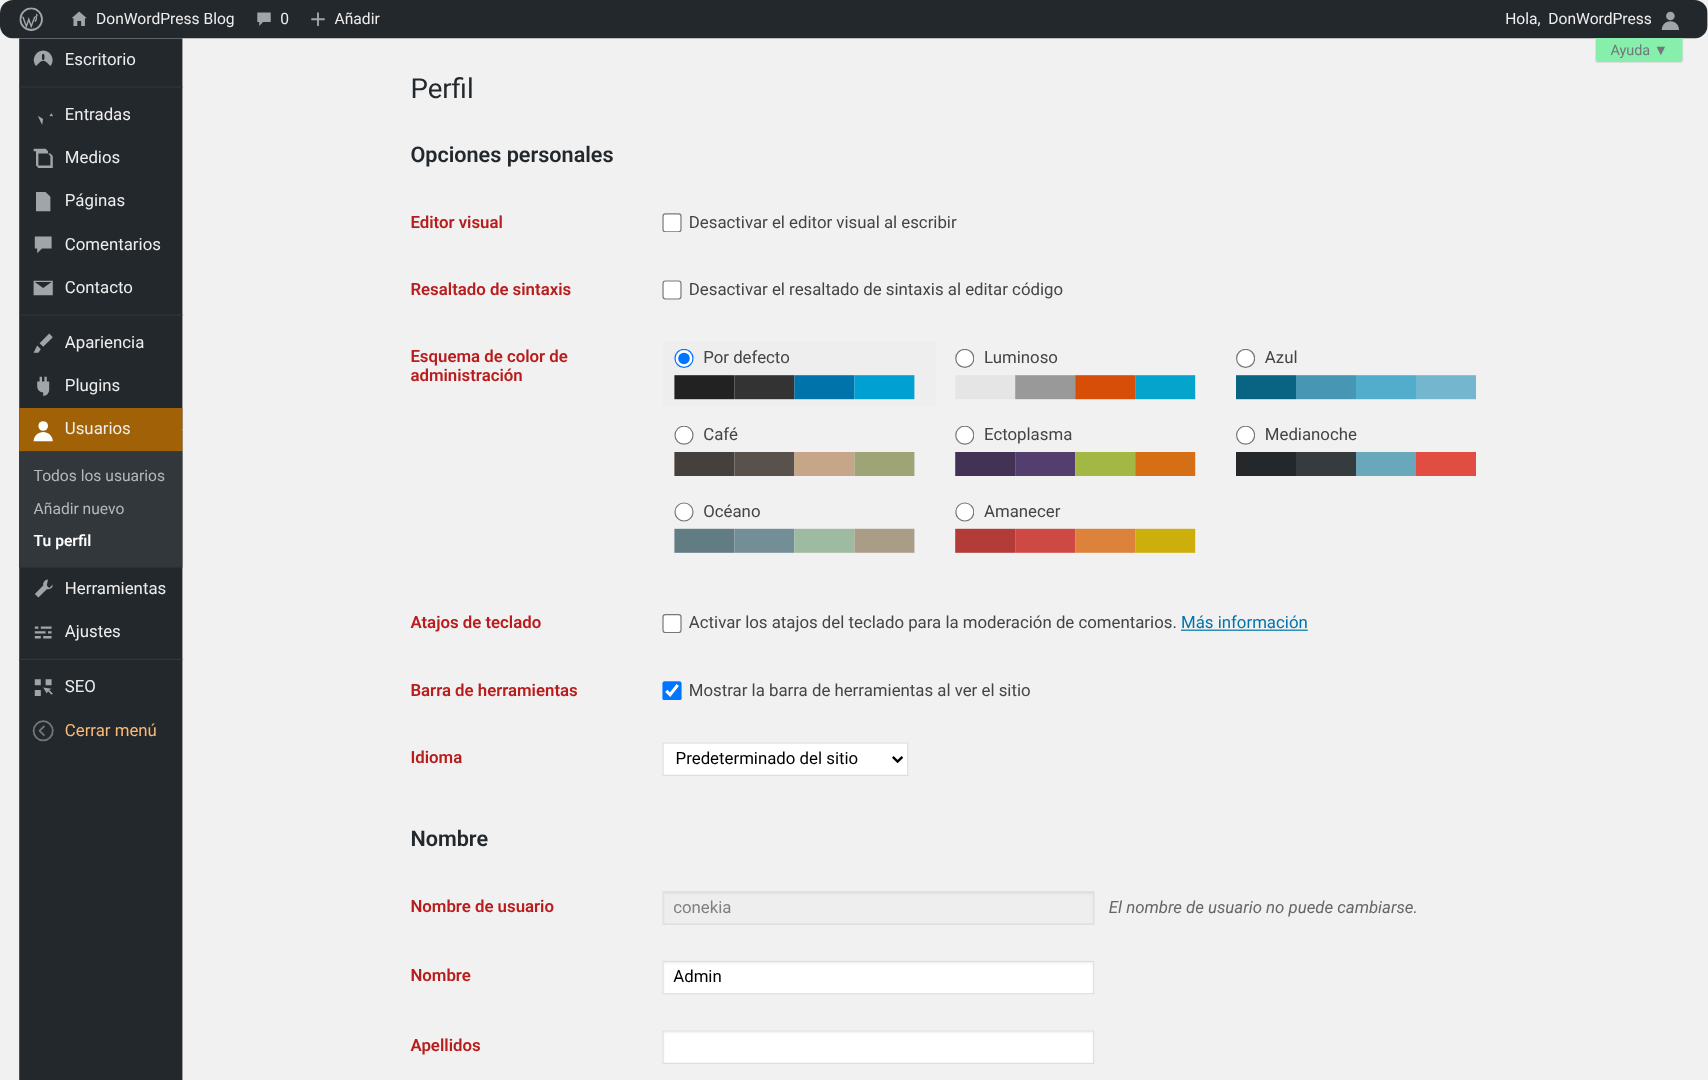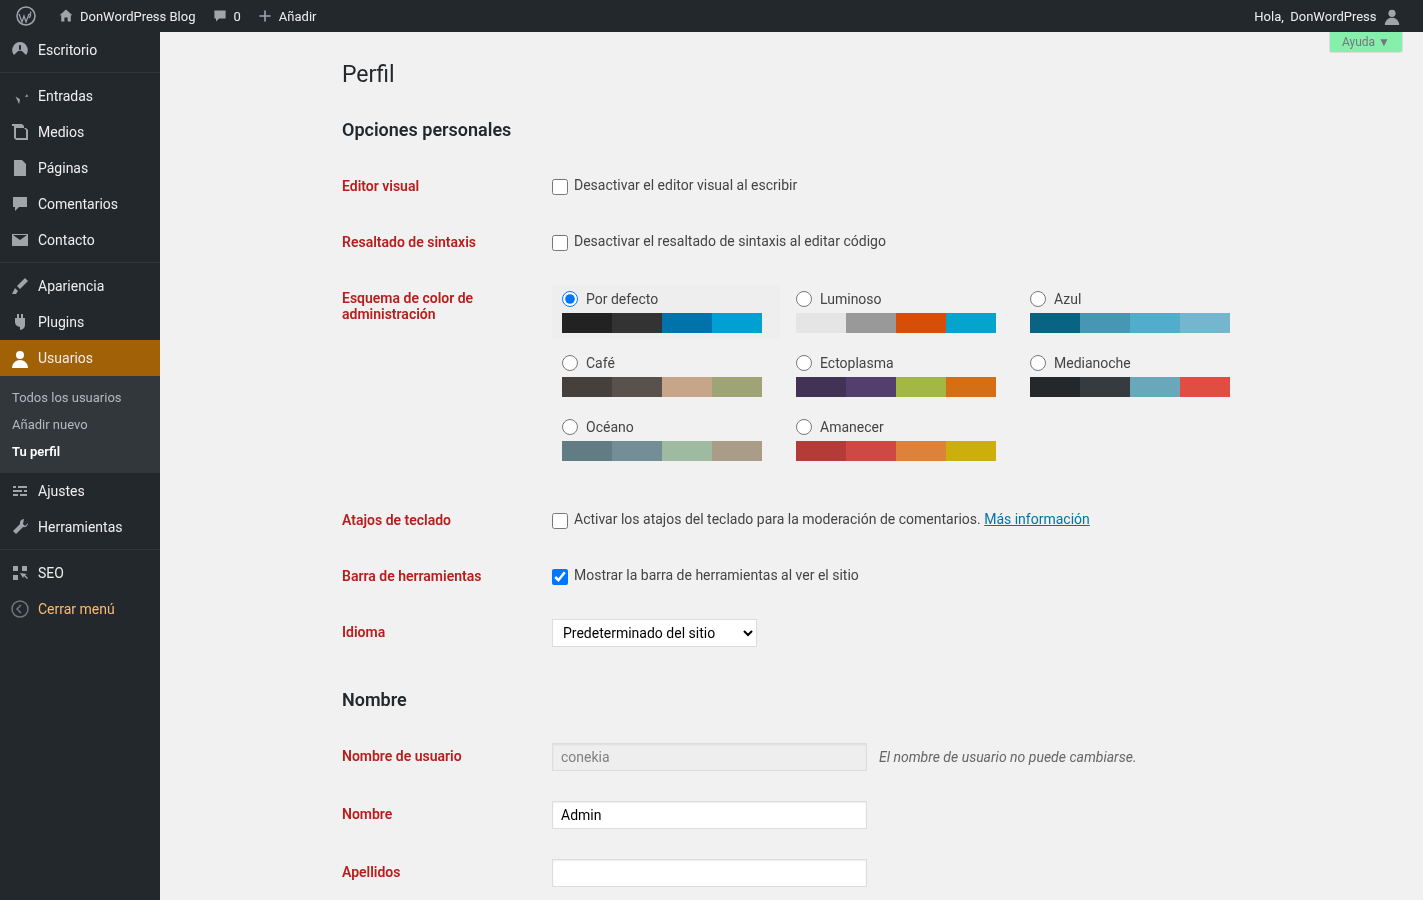--- a/index.html
+++ b/index.html
@@ -1,44 +1,44 @@
 <!DOCTYPE html>
 <html><head>
 <meta charset="utf-8">
 <style>
 *{box-sizing:border-box;margin:0;padding:0;font-family:-apple-system,BlinkMacSystemFont,"Segoe UI",Roboto,Oxygen-Sans,Ubuntu,sans-serif;}
 body{background:#f1f1f1;font-size:13px;color:#444;}
 
-#wpadminbar{height:32px;background:#23282d;color:#ccc;display:flex;align-items:flex-end;padding:0 8px;font-size:13px;}
+#wpadminbar{height:32px;background:#23282d;color:#ccc;display:flex;align-items:flex-end;padding:0 8px;font-size:13px;border-radius:11px;}
 #wpadminbar .ab-item{display:flex;align-items:center;padding:0 8px;color:#eee;cursor:pointer;height:32px;}
 #wpadminbar .spacer{flex:1;}
 #wpadminbar svg{fill:#a0a5aa;margin-right:6px;}
 
-#adminmenu{position:absolute;top:32px;left:0;width:160px;background:#23282d;height:calc(100% - 32px);}
+#adminmenu{position:absolute;top:32px;left:16px;width:136px;background:#23282d;height:calc(100% - 32px);}
 #adminmenu .menu-item{display:flex;align-items:center;padding:8px 10px;color:#eee;cursor:pointer;font-size:14px;}
 #adminmenu .menu-item.current{background:#a16207;font-weight:400;position:relative;}
 #adminmenu .menu-item.current::after{content:"";position:absolute;right:-8px;top:50%;transform:translateY(-50%);border:8px solid transparent;border-right-color:#f1f1f1;}
 #adminmenu .menu-item svg{width:20px;height:20px;margin-right:8px;fill:#a0a5aa;}
 #adminmenu .menu-item.current svg{fill:#fff;}
 #adminmenu .submenu{background:#32373c;padding:8px 0;}
 #adminmenu .submenu .sub-item{padding:6px 12px;color:#b4b9be;cursor:pointer;font-size:13px;}
 #adminmenu .submenu .sub-item.current{color:#fff;font-weight:600;}
 #adminmenu .menu-sep{height:5px;border-bottom:1px solid #32373c;margin-bottom:5px;}
 
 #wpbody{margin-left:160px;padding:0;position:absolute;top:32px;right:0;left:160px;bottom:0;overflow:auto;}
 #wpbody .wrap{margin:10px 20px 0 2px;padding:10px 20px;}
 
 #screen-meta-links{float:right;margin:0 20px 0 0;}
 .help-tab{border:1px solid #ddd;border-top:none;background:#86efac;padding:3px 12px;font-size:12px;color:#72777c;cursor:pointer;display:inline-block;border-radius:0 0 3px 3px;}
 h1{font-size:23px;font-weight:400;color:#23282d;padding:9px 0 4px 0;}
 h2{font-size:18px;font-weight:600;color:#23282d;margin:1.5em 0 1em;}
 .form-table{width:100%;border-collapse:collapse;}
 .form-table th{text-align:left;vertical-align:top;width:200px;padding:20px 10px 20px 0;font-weight:600;color:#b91c1c;font-size:14px;}
 .form-table td{padding:15px 10px;vertical-align:middle;font-size:14px;}
-.form-table input[type=text]{width:315px;padding:5px 8px;border:1px solid #ddd;background:#fff;font-size:14px;box-shadow:inset 0 1px 2px rgba(0,0,0,.07);}
+.form-table input[type=text]{width:360px;padding:5px 8px;border:1px solid #ddd;background:#fff;font-size:14px;box-shadow:inset 0 1px 2px rgba(0,0,0,.07);}
 .form-table input[type=text]:disabled{background:#eee;color:#808080;}
 .form-table select{padding:3px 24px 3px 6px;border:1px solid #ddd;background:#fff;font-size:14px;height:28px;}
 .form-table input[type=checkbox]{width:16px;height:16px;margin-right:6px;vertical-align:middle;border:1px solid #b4b9be;}
 .description{font-style:italic;color:#666;margin-left:12px;font-size:14px;}
 a.link{color:#0073aa;}
 
 .color-schemes{display:flex;flex-wrap:wrap;gap:0;}
 .color-option{width:228px;margin:0 6px 10px 0;padding:6px 10px;cursor:pointer;}
 .color-option.selected{background:#eee;}
 .color-option .radio-row{display:flex;align-items:center;margin-bottom:6px;}
@@ -139,29 +139,29 @@
       </svg>
       <span>Usuarios</span>
     </div>
   <div class="submenu">
     <div class="sub-item">Todos los usuarios</div>
     <div class="sub-item">Añadir nuevo</div>
     <div class="sub-item current">Tu perfil</div>
   </div>
   <div class="menu-item">
       <svg viewBox="0 0 20 20">
+        <path d="M14 2a4 4 0 00-4 5L3 14l3 3 7-7a4 4 0 005-4l-3 3-2-2z"></path>
+      </svg>
+      <span>Herramientas</span>
+    </div>
+  <div class="menu-item">
+      <svg viewBox="0 0 20 20">
         <path d="M3 5h3v2H3zm5 0h9v2H8zM3 9h9v2H3zm11 0h3v2h-3zM3 13h5v2H3zm7 0h7v2h-7z"></path>
       </svg>
       <span>Ajustes</span>
-    </div>
-  <div class="menu-item">
-      <svg viewBox="0 0 20 20">
-        <path d="M14 2a4 4 0 00-4 5L3 14l3 3 7-7a4 4 0 005-4l-3 3-2-2z"></path>
-      </svg>
-      <span>Herramientas</span>
     </div>
   <div class="menu-sep"></div>
   <div class="menu-item">
       <svg viewBox="0 0 20 20">
         <path d="M3 3h5v5H3zm0 9h5v5H3zm9-9h5v5h-5zm-2 7l3 5 1-2 3 3 1-1-3-3 2-1z"></path>
       </svg>
       <span>SEO</span>
     </div>
   <div class="menu-item" style="color:#fdba74;">
       <svg viewBox="0 0 20 20">

